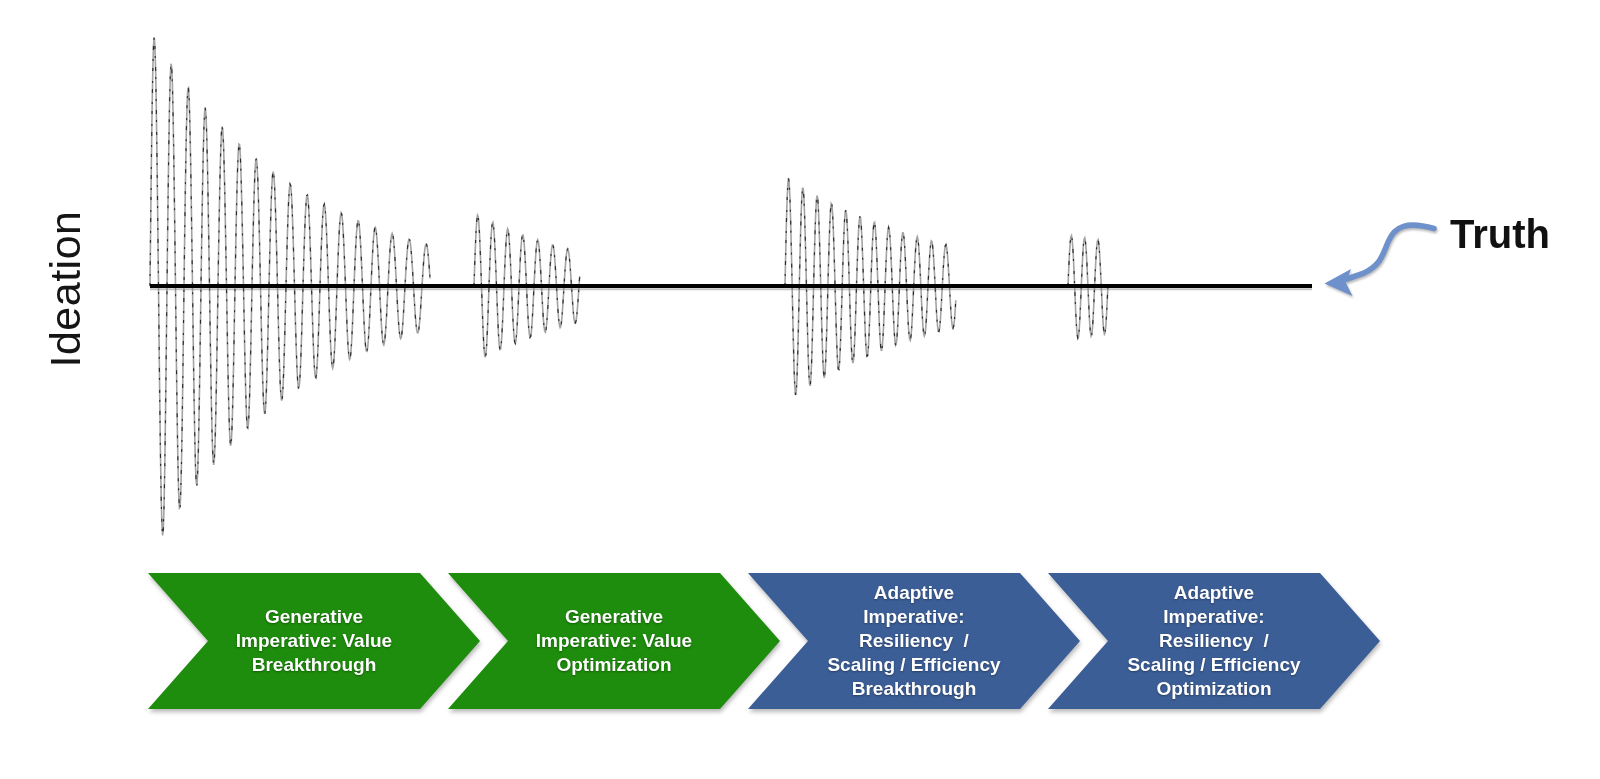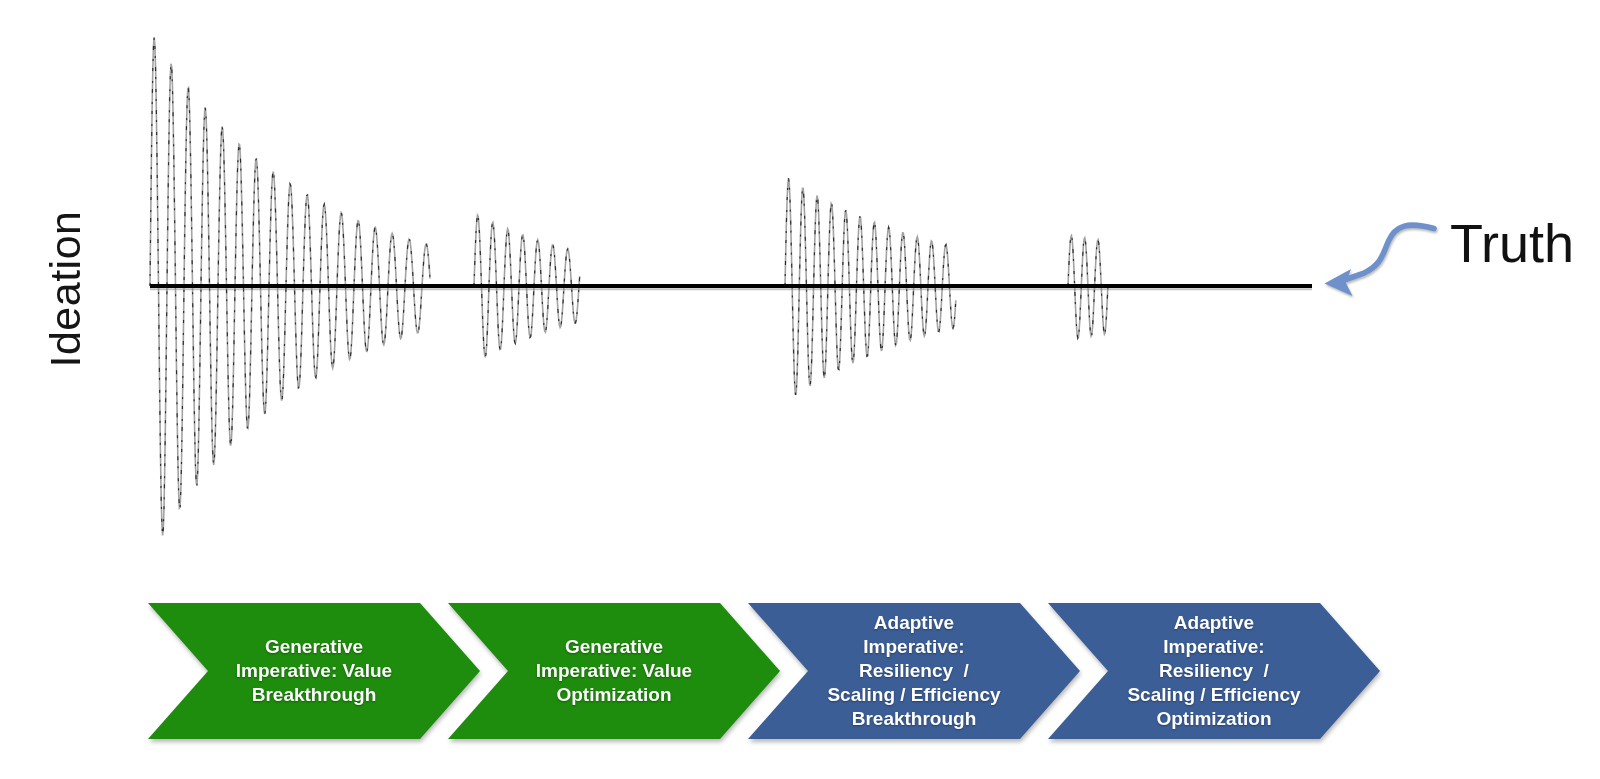--- a/index.html
+++ b/index.html
@@ -28,33 +28,33 @@
     font-size: 43px;
     font-weight: 400;
     color: #151515;
     letter-spacing: 0.5px;
     white-space: nowrap;
   }
   .truth-label {
     position: absolute;
     left: 1450px;
     top: 212px;
-    font-size: 54px;
-    font-weight: 400;
+    font-size: 40px;
+    font-weight: 700;
     color: #111111;
     white-space: nowrap;
   }
   .stage-row {
     position: absolute;
     left: 0;
     top: 0;
   }
   .stage-wrap {
     position: absolute;
-    top: 603px;
+    top: 573px;
     width: 332px;
     height: 136px;
     filter: drop-shadow(1px 3px 2px rgba(0,0,0,0.28));
   }
   .stage-shape {
     width: 100%;
     height: 100%;
     clip-path: polygon(0px 0px, 272px 0px, 332px 68px, 272px 136px, 0px 136px, 60px 68px);
     display: flex;
     align-items: center;

